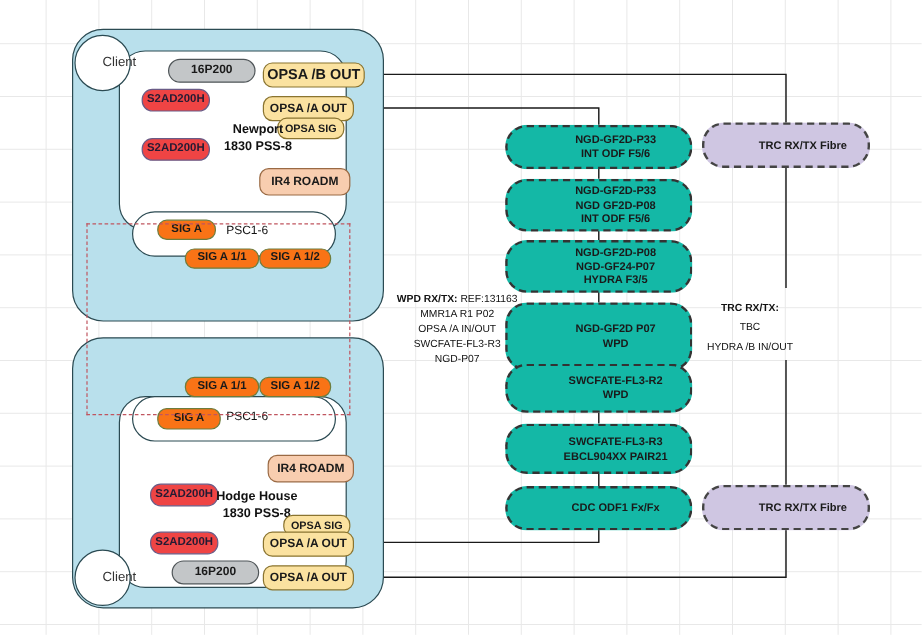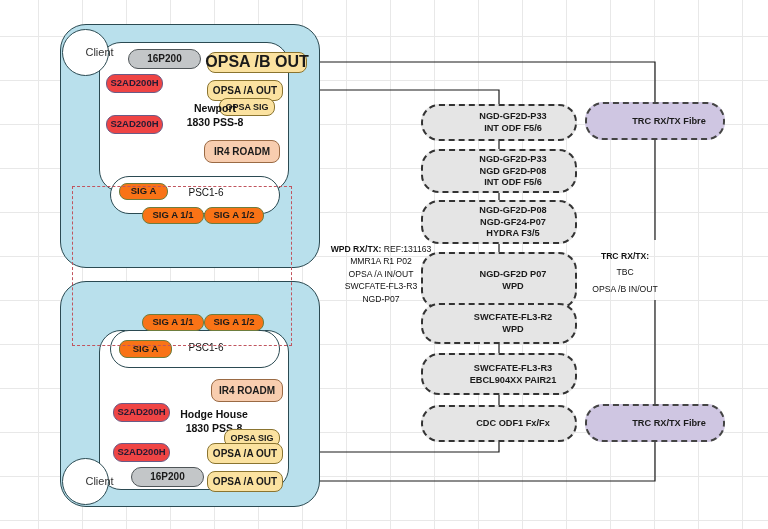--- a/index.html
+++ b/index.html
@@ -58,29 +58,30 @@
     font-size:11px;
     color:#333;
   }
 
   .pill{
     border-radius:9px;
     border:1.3px solid #6b5b7a;
     font-size:9.5px;
     font-weight:bold;
     padding:0 3px;
+    margin-left:12px;
   }
   .pill-purple{ background:#ef4444; border-color:#6a5b86; color:#241b33;}
   .pill-grey{ background:#c3c6c8; border-color:#4f5558; color:#1a1a1a; font-weight:bold; border-radius:12px;}
   .pill-yellow{ background:#fbe2a0; border-color:#8a7430; color:#1a1a1a; border-radius:8px; font-weight:600;}
   .pill-peach{ background:#f8cdaf; border-color:#9a6a44; color:#1a1a1a; border-radius:8px; font-weight:600;}
   .pill-green{ background:#f97316; border-color:#6d7d3e; color:#1a1a1a; border-radius:8px; font-weight:bold;}
 
   .bignode{
-    background:#e5e5e5;
+    background:#14b8a6;
     border:2px dashed #333333;
     border-radius:18px;
     font-size:9.2px;
     font-weight:bold;
     color:#1a1a1a;
     flex-direction:column;
     gap:1px;
   }
   .fibrenode{
     background:#cfc6e2;
@@ -183,21 +184,21 @@
 <div class="node psc" style="left:110px;top:176px;width:170px;height:38px;"></div>
 
 <div class="node client" style="left:62px;top:29px;width:47px;height:47px;">Client</div>
 
 <div class="node pill pill-grey" style="left:128px;top:49px;width:73px;height:20px;font-size:10px;">16P200</div>
 
 <div class="node pill pill-purple" style="left:106px;top:74px;width:57px;height:19px;">S2AD200H</div>
 
 <div class="node pill pill-purple" style="left:106px;top:115px;width:57px;height:19px;">S2AD200H</div>
 
-<div class="node pill pill-yellow" style="left:207px;top:52px;width:100px;height:21px;font-size:16px;">OPSA /B OUT</div>
+<div class="node pill pill-yellow" style="left:207px;top:52px;width:85px;height:21px;font-size:12px;">OPSA /B OUT</div>
 
 <div class="node pill pill-yellow" style="left:207px;top:80px;width:76px;height:21px;font-size:10px;">OPSA /A OUT</div>
 
 <div class="node pill pill-yellow" style="left:219px;top:98px;width:56px;height:18px;font-size:9px;">OPSA SIG</div>
 
 <div class="node pill pill-peach" style="left:204px;top:140px;width:76px;height:23px;font-size:10px;">IR4 ROADM</div>
 
 <div class="node pill pill-green" style="left:119px;top:183px;width:49px;height:17px;font-size:9.5px;">SIG A</div>
 
 <div class="node pill pill-green" style="left:142px;top:207px;width:62px;height:17px;font-size:9.5px;">SIG A 1/1</div>
@@ -291,14 +292,14 @@
   <span>REF:131163</span><br>
   <span>MMR1A R1 P02</span><br>
   <span>OPSA /A IN/OUT</span><br>
   <span>SWCFATE-FL3-R3</span><br>
   <span>NGD-P07</span>
 </div>
 
 <div class="notes" style="left:562px;top:248px;width:126px;line-height:1.9;">
   <span class="hd">TRC RX/TX:</span><br>
   <span>TBC</span><br>
-  <span>OPSA /B IN/OUT</span>
+  <span>HYDRA /B IN/OUT</span>
 </div>
 
 </body></html>

